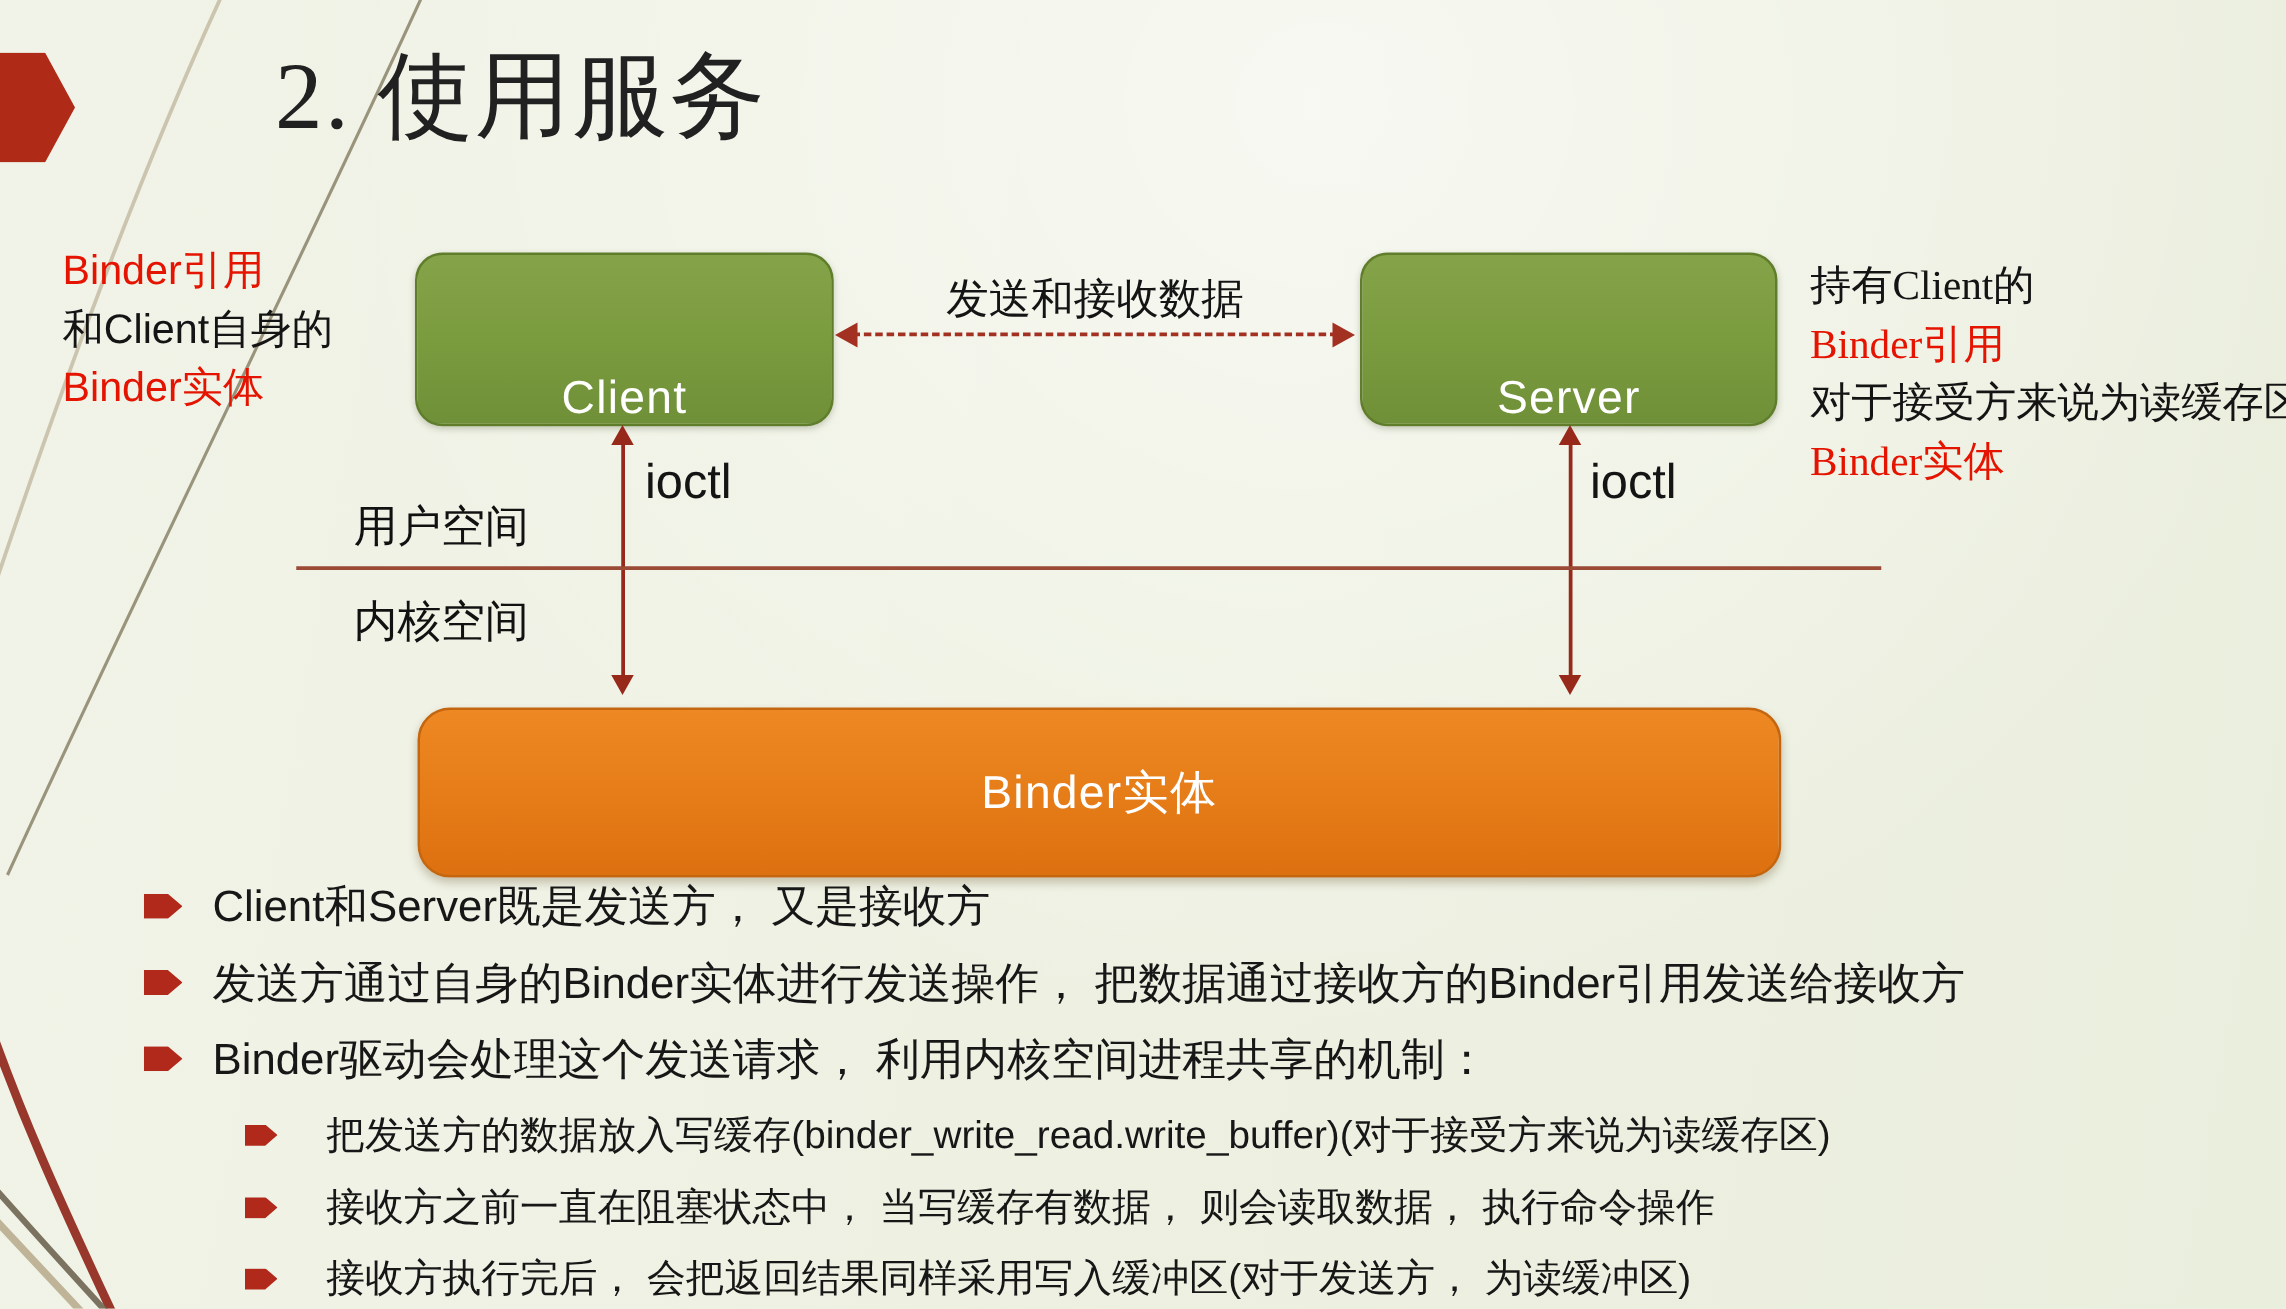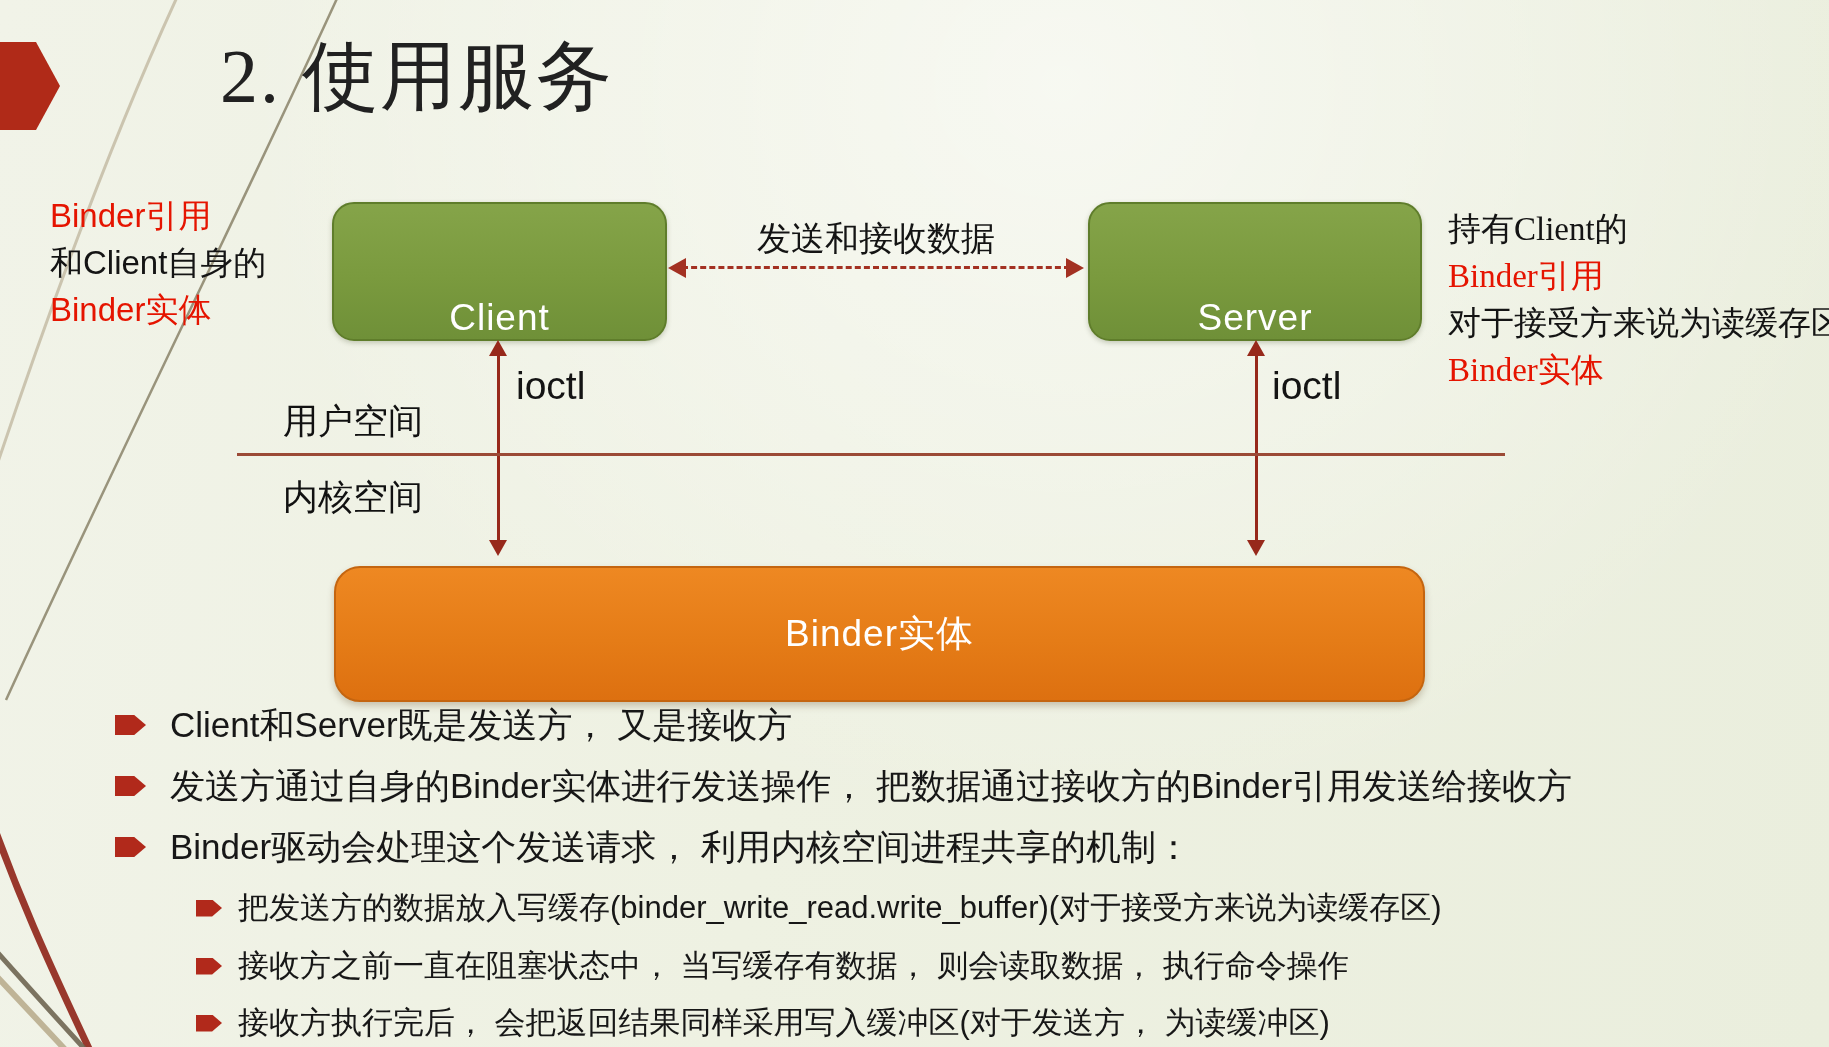--- a/index.html
+++ b/index.html
@@ -87,21 +87,21 @@
   .space-label{position:absolute;left:283px;font-size:35px;color:#111;white-space:nowrap;}
   .space-label.user{top:398px;}
   .space-label.kernel{top:474px;}
   .divider{position:absolute;left:237px;top:453px;width:1268px;height:0;border-top:3px solid #9b4a36;}
 
   
   .brow{position:absolute;display:flex;align-items:center;white-space:nowrap;color:#171717;}
   .brow .marker{flex:0 0 auto;background:#b1291b;clip-path:polygon(0 0,62% 0,100% 50%,62% 100%,0 100%);}
   .lvl1{left:115px;font-size:35px;}
   .lvl1 .marker{width:31px;height:20px;margin-right:24px;}
-  .lvl2{left:196px;font-size:31px;}
+  .lvl2{left:196px;font-size:31px;gap:23px;}
   .lvl2 .marker{width:26px;height:17px;margin-right:16px;}
   .b1{top:700px;height:50px;}
   .b2{top:761px;height:50px;}
   .b3{top:822px;height:50px;}
   .s1{top:884px;height:48px;}
   .s2{top:942px;height:48px;}
   .s3{top:999px;height:48px;}
 </style>
 </head>
 <body>

